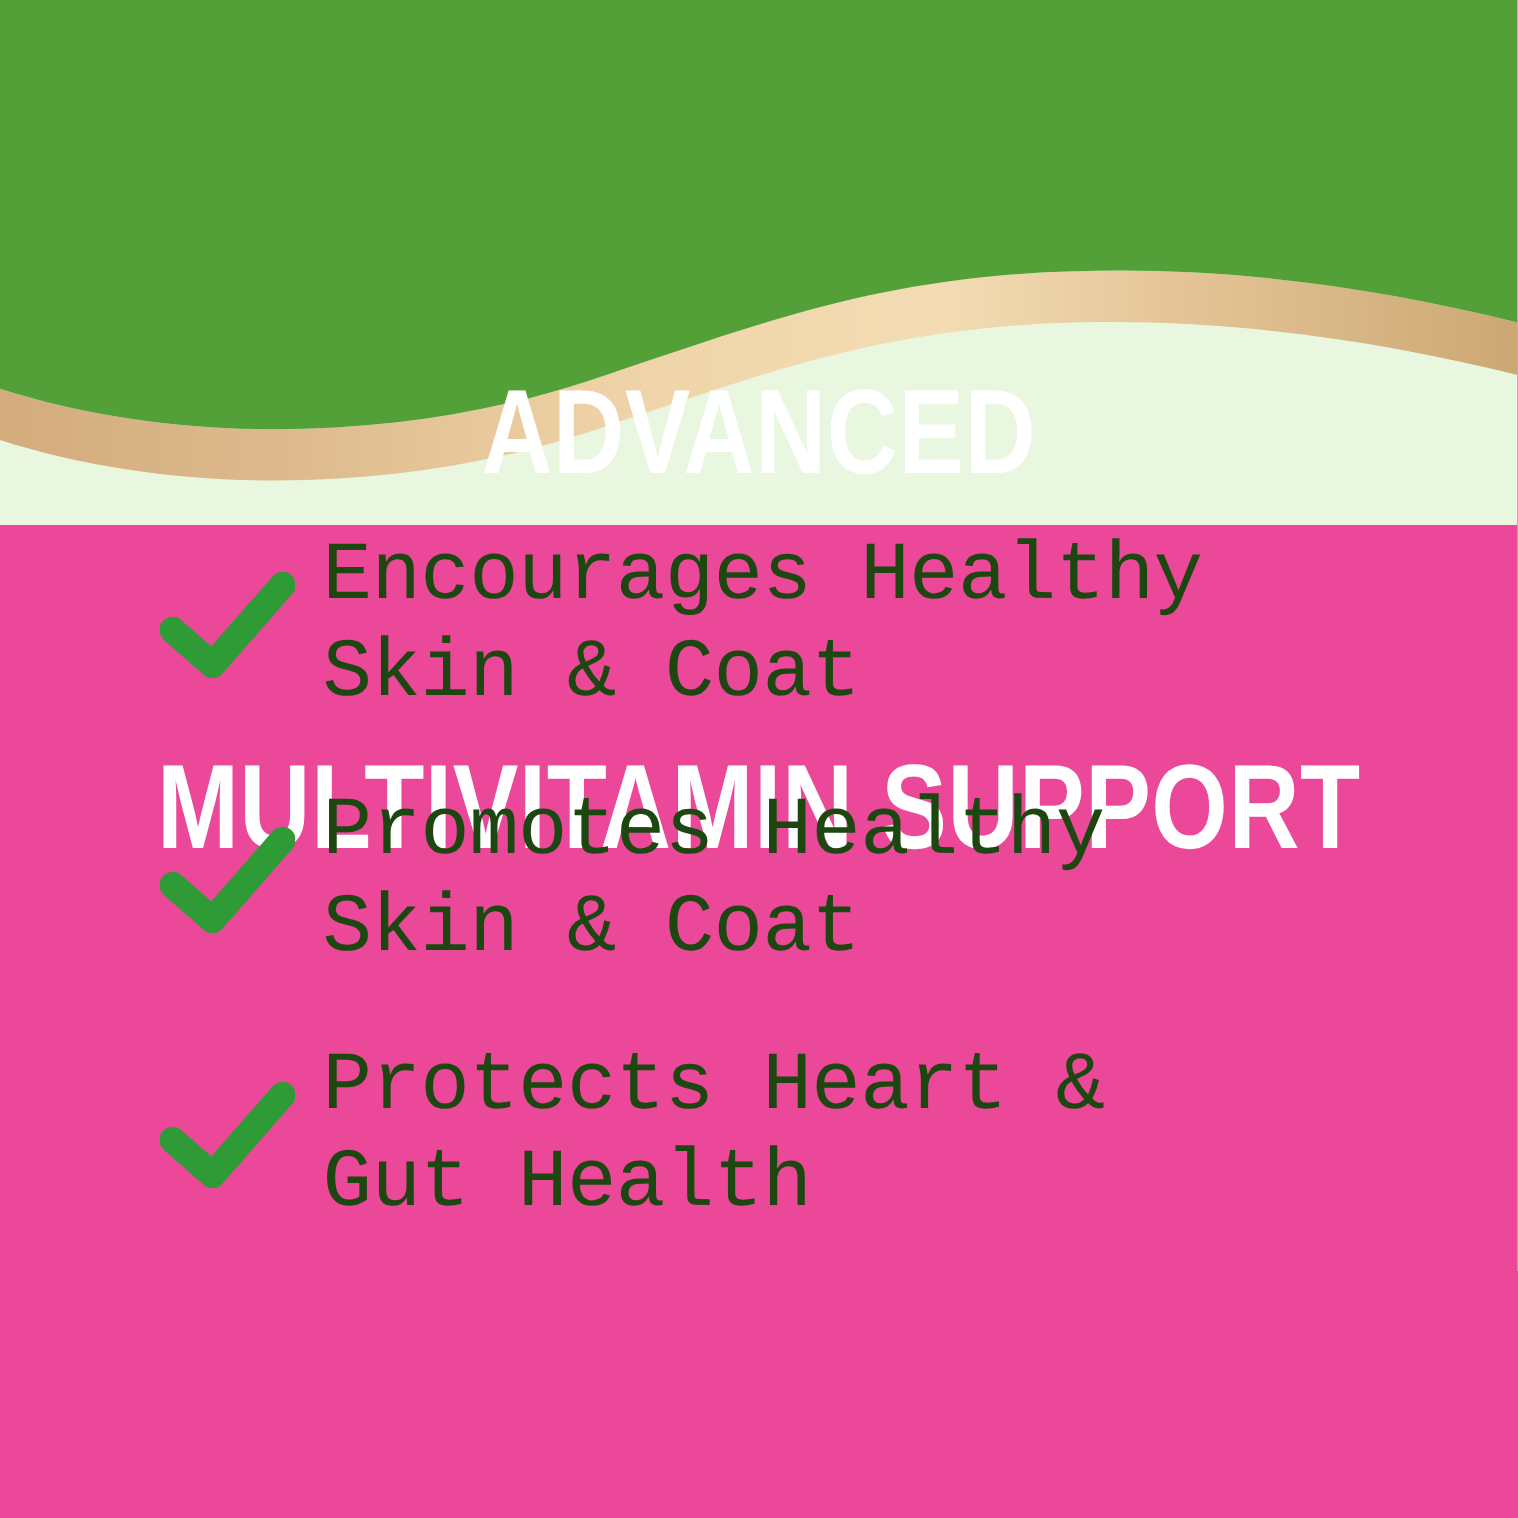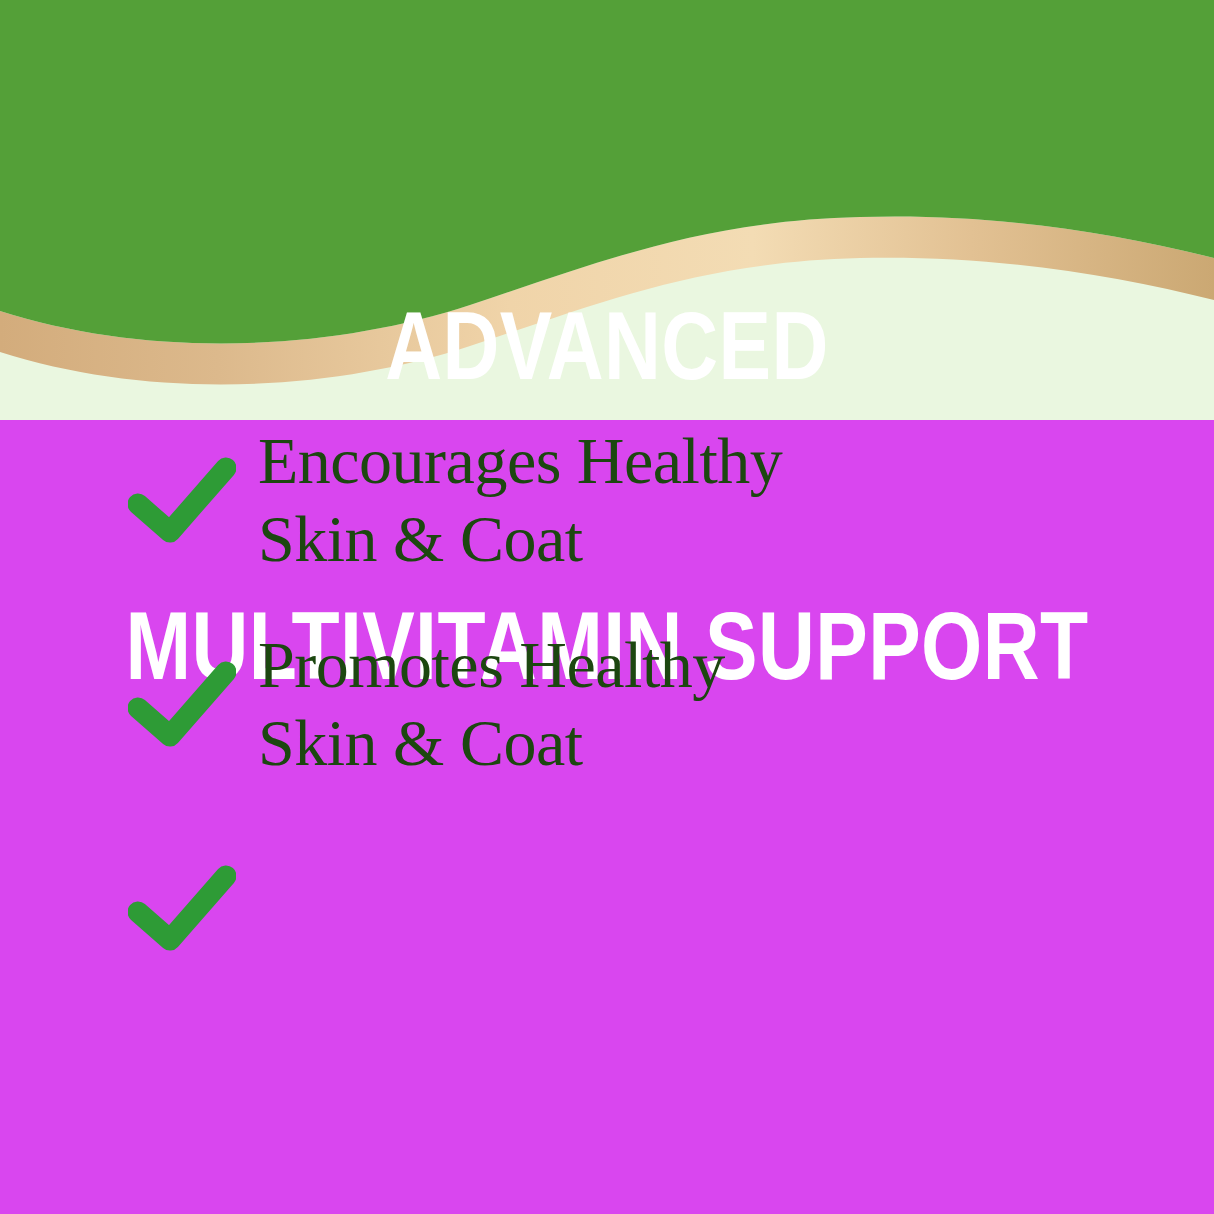--- a/index.html
+++ b/index.html
@@ -10,21 +10,21 @@
     width: 1214px;
     height: 1214px;
     overflow: hidden;
     font-family: "Liberation Sans", sans-serif;
     background: #eaf7e0;
   }
   .poster {
     position: relative;
     width: 1214px;
     height: 1214px;
-    background: #d946ef;
+    background: #ec4899;
     overflow: hidden;
   }
 
   
   .header {
     position: absolute;
     left: 0;
     top: 0;
     width: 1214px;
     height: 420px;
@@ -77,21 +77,21 @@
   }
   .check-icon {
     flex: 0 0 auto;
     width: 108px;
     height: 96px;
     margin-right: 22px;
     display: block;
   }
   .benefit-text {
     color: #1c4710;
-    font-family: Liberation Serif, serif;
+    font-family: Liberation Mono, monospace;
     font-size: 66px;
     line-height: 78px;
     font-weight: 400;
     letter-spacing: -0.5px;
     white-space: pre-line;
   }
 </style>
 </head>
 <body>
 
@@ -149,16 +149,18 @@
         <path d="M10 52 L42 80 L98 16" fill="none" stroke="#2e9b36" stroke-width="21" stroke-linecap="round" stroke-linejoin="round"></path>
       </svg>
       <div class="benefit-text">Promotes Healthy
 Skin &amp; Coat</div>
     </div>
 
     <div class="benefit-row">
       <svg class="check-icon" viewBox="0 0 108 96">
         <path d="M10 52 L42 80 L98 16" fill="none" stroke="#2e9b36" stroke-width="21" stroke-linecap="round" stroke-linejoin="round"></path>
       </svg>
+      <div class="benefit-text">Protects Heart &amp;
+Gut Health</div>
     </div>
 
   </div>
 </div>
 
 </body></html>

